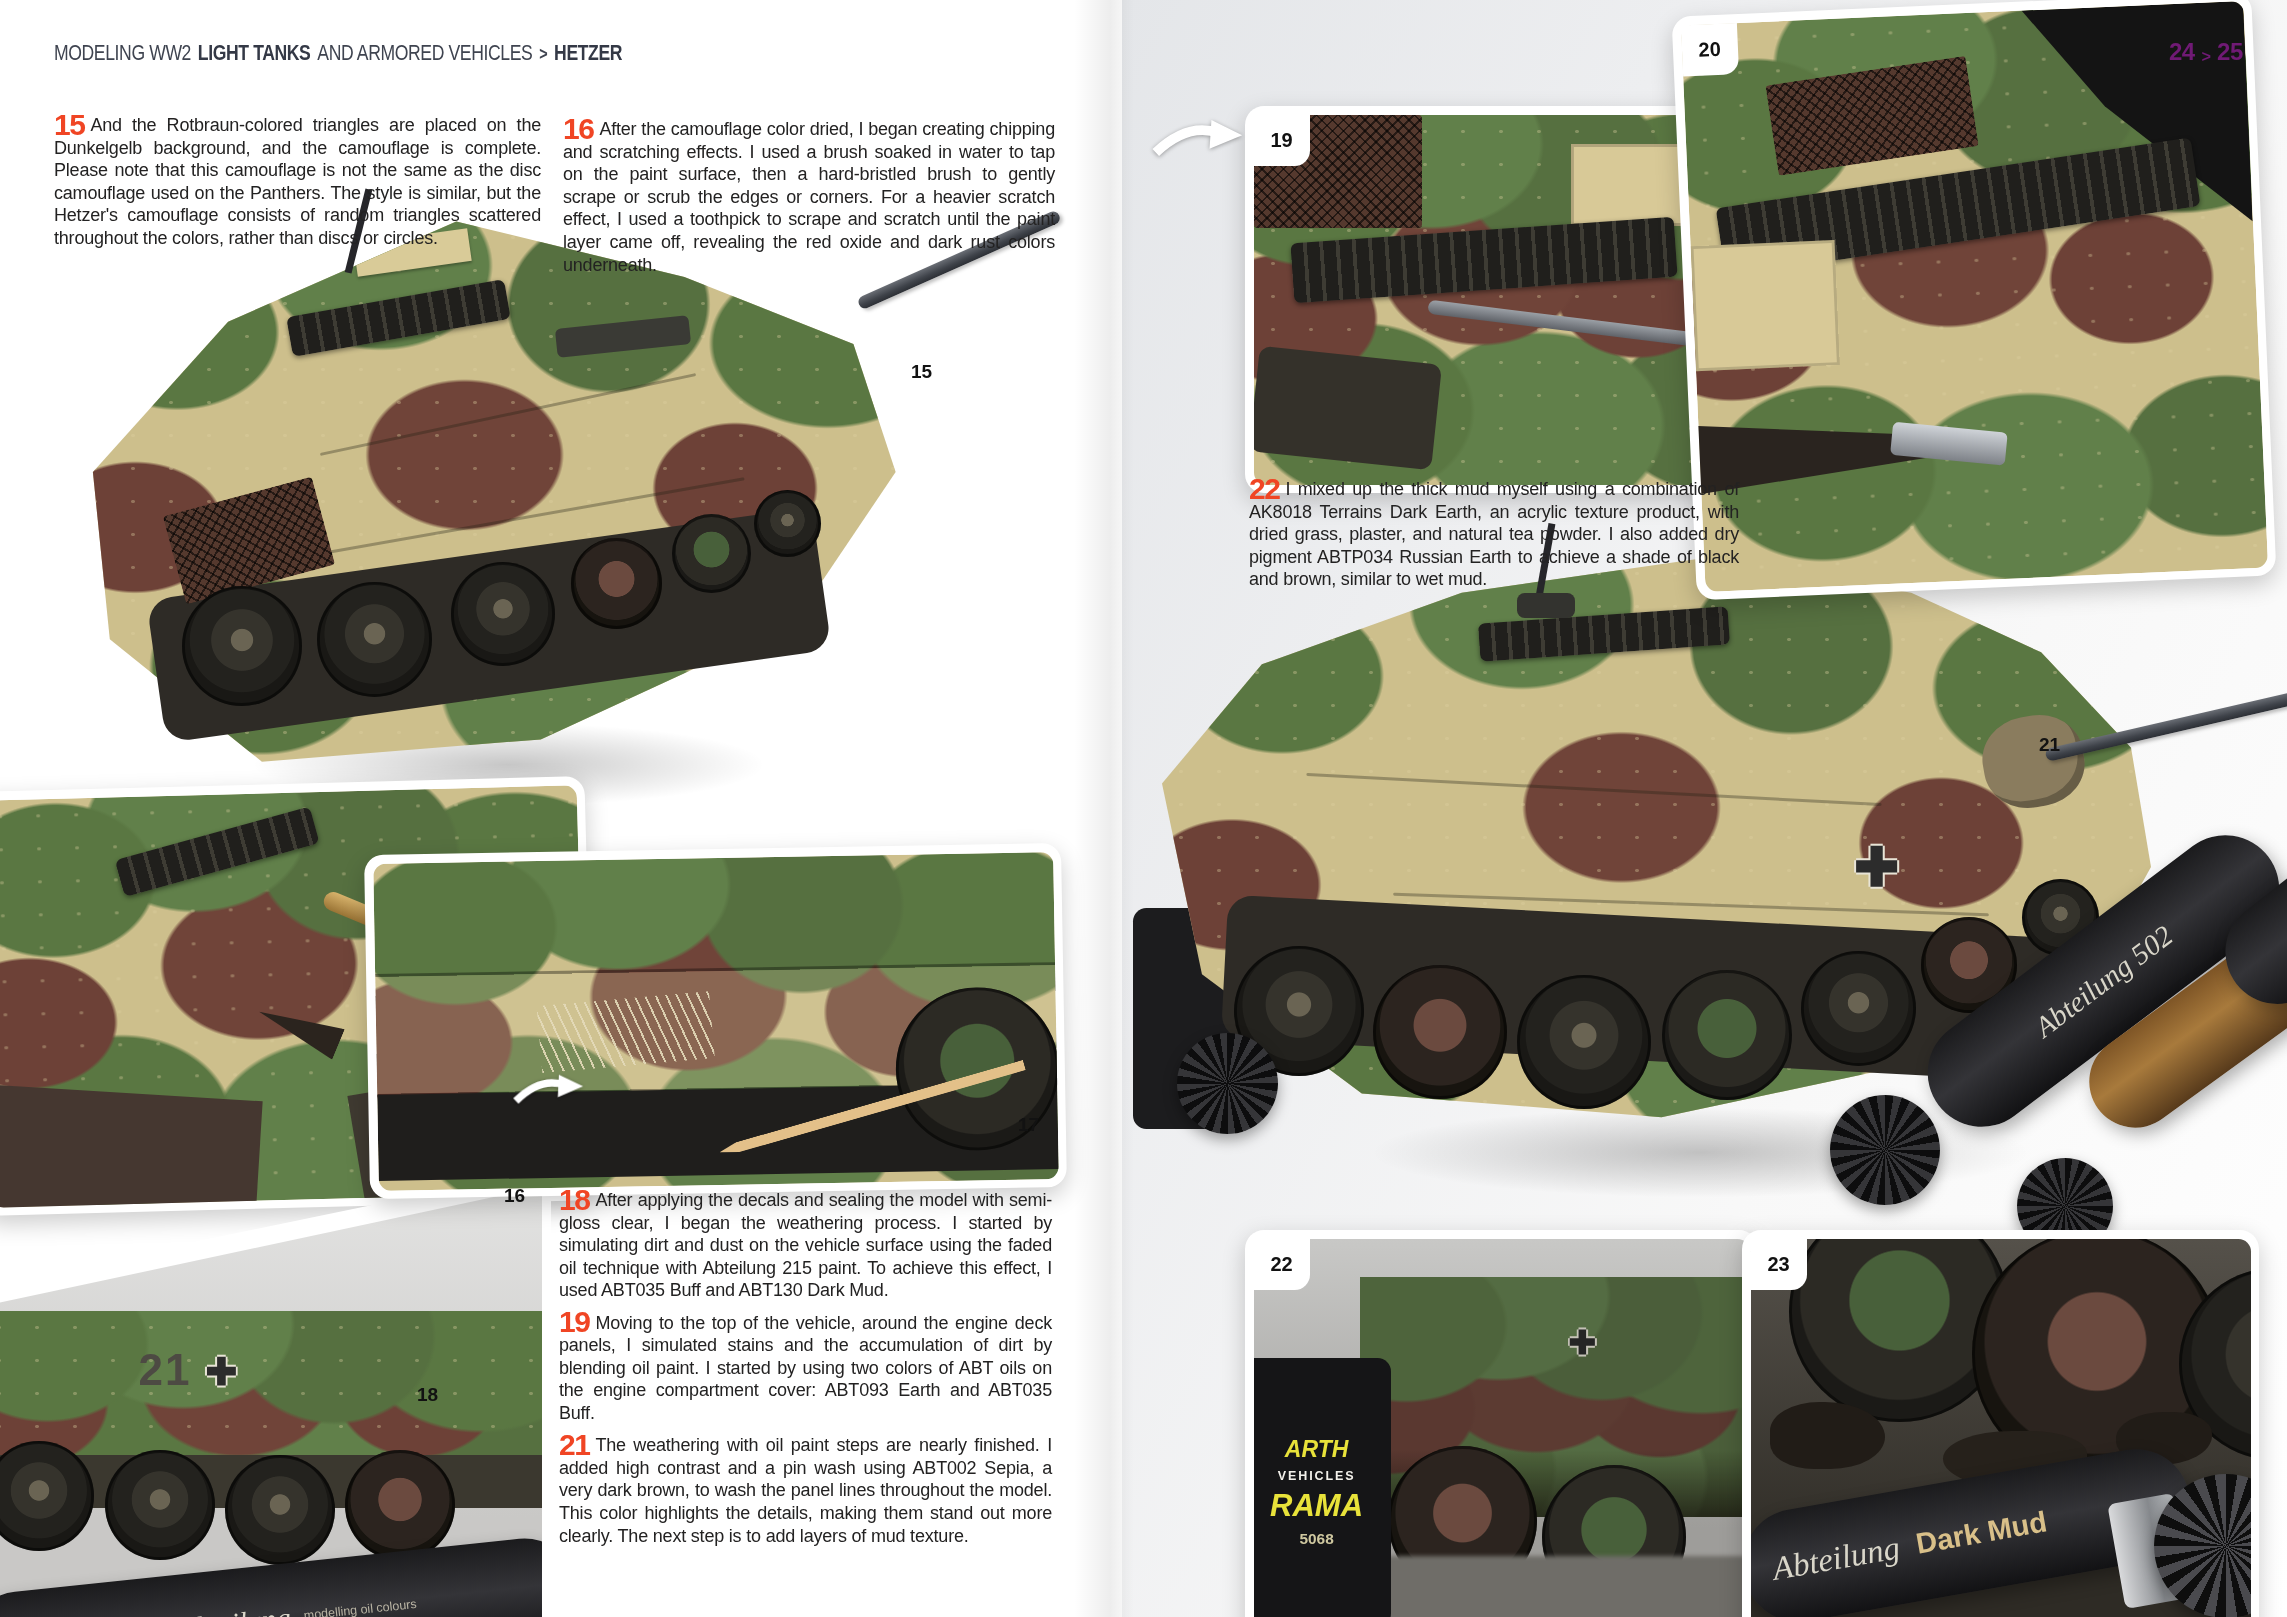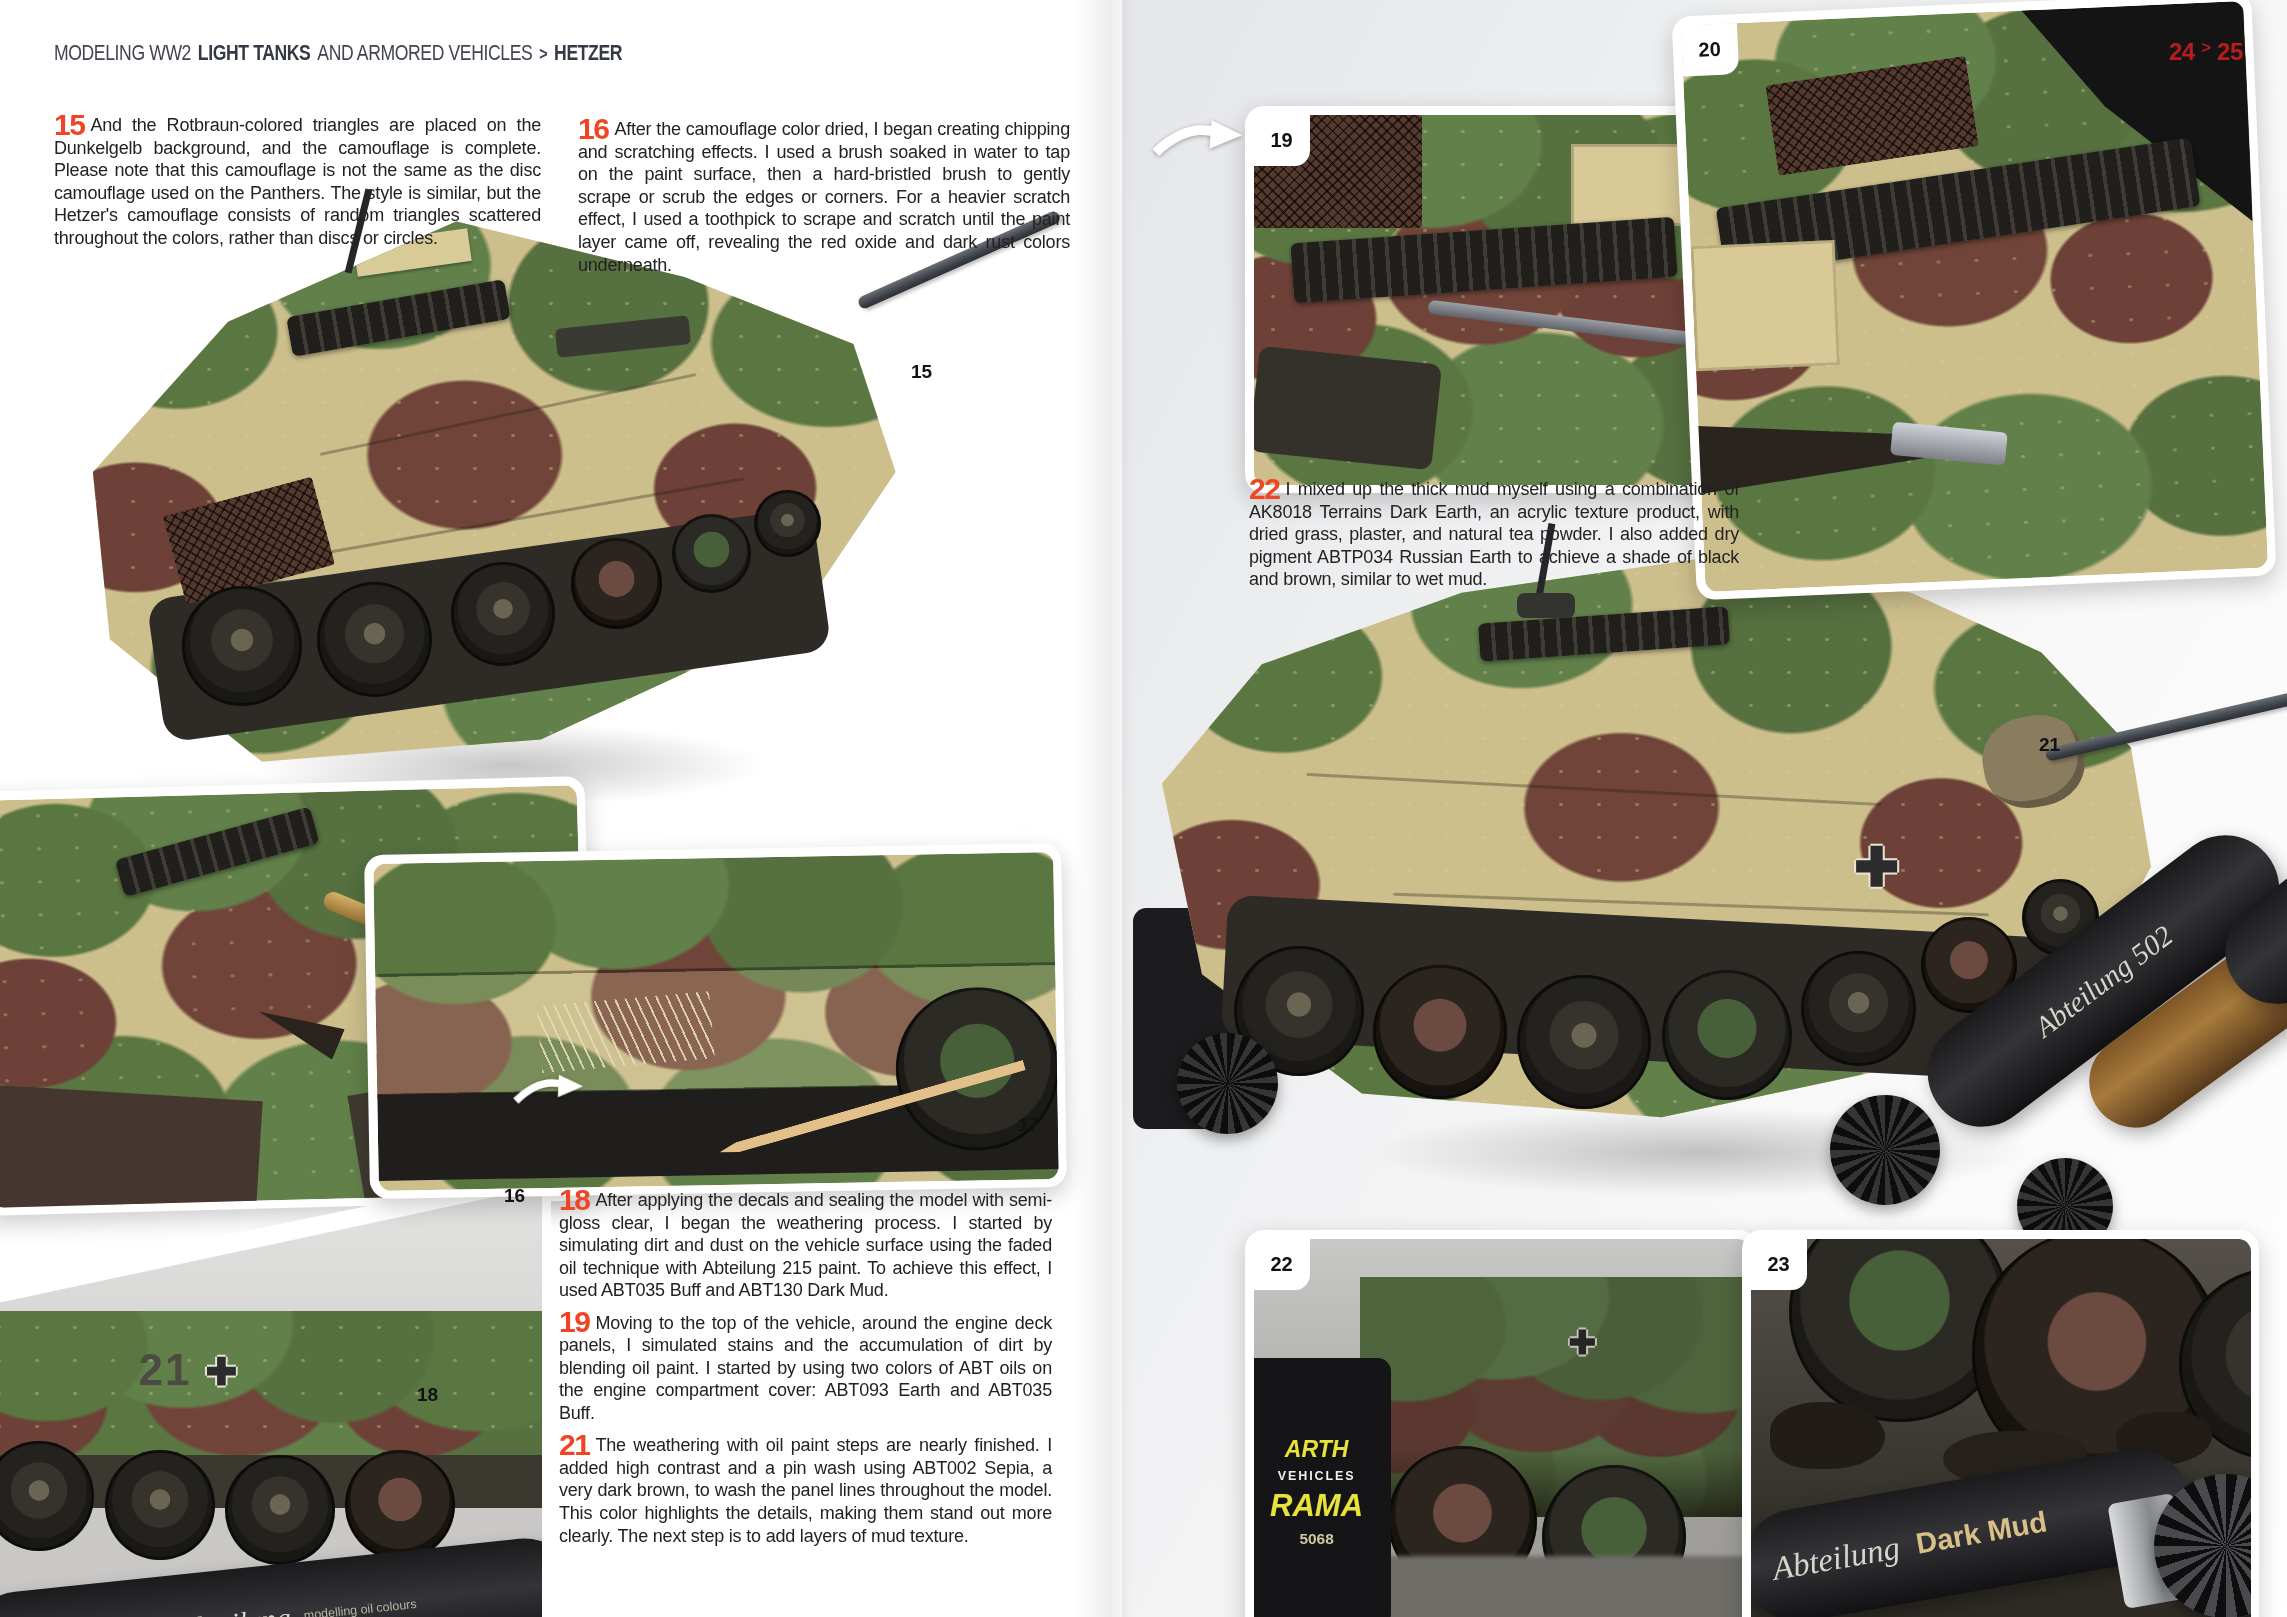--- a/index.html
+++ b/index.html
@@ -13,22 +13,22 @@
   
   .header{position:absolute;left:54px;top:40px;z-index:8;display:inline-flex;gap:8.6px;align-items:baseline;
       font-size:22px;color:#3f4450;letter-spacing:-0.5px;transform:scaleX(.80);transform-origin:left top;white-space:nowrap;}
   .header .b{font-weight:bold;color:#343946;}
   .header .sep{font-weight:bold;font-size:18px;}
   .p{position:absolute;text-align:justify;font-size:18px;line-height:22.6px;letter-spacing:-0.2px;z-index:8;}
   .num{color:#f04524;font-weight:bold;font-size:30px;line-height:0;vertical-align:-3.8px;padding-right:5.8px;letter-spacing:-1.4px;}
   .flow{position:absolute;z-index:8;}
   .flow .p{position:static;margin:0 0 9.6px 0;}
   .figlabel{position:absolute;font-weight:bold;font-size:19px;color:#121212;z-index:9;}
-  .folio{position:absolute;left:2169px;top:38px;z-index:12;display:flex;gap:6.7px;align-items:flex-start;
-      color:#b91c1c;font-weight:bold;font-size:24px;letter-spacing:-0.5px;}
+  .folio{position:absolute;left:2169px;top:38px;z-index:12;display:flex;gap:6.7px;align-items:flex-end;
+      color:#701a75;font-weight:bold;font-size:24px;letter-spacing:-0.5px;}
   .folio .sep{font-size:16.3px;}
   
   .photo{position:absolute;background:#fff;border-radius:19px;box-shadow:0 8.6px 23px rgba(0,0,0,.20);padding:8.6px;}
   .ph-inner{position:relative;width:100%;height:100%;border-radius:12.5px;overflow:hidden;background:#cfc190;}
   .tab{position:absolute;left:0;top:0;width:56px;height:51px;background:#fff;border-radius:0 0 15.4px 0;
       display:flex;align-items:center;justify-content:center;font-weight:bold;font-size:20px;color:#111;z-index:5;}
   
   .camo{background-color:#cdbf8c;background-image:
     radial-gradient(144px 110px at 12% 20%,#5a7742 0 68%,rgba(0,0,0,0) 71%),
     radial-gradient(159px 120px at 36% 8%,#61804a 0 68%,rgba(0,0,0,0) 71%),
@@ -82,21 +82,21 @@
 
   <div class="folio">
     <span>24</span>
     <span class="sep">&gt;</span>
     <span>25</span>
   </div>
 
   <p class="p" style="left:54px;top:96px;width:487px;">
     <span class="num">15</span><span>And the Rotbraun-colored triangles are placed on the Dunkelgelb background, and the camouflage is complete. Please note that this camouflage is not the same as the disc camouflage used on the Panthers. The style is similar, but the Hetzer's camouflage consists of random triangles scattered throughout the colors, rather than discs or circles.</span>
   </p>
-  <p class="p" style="left:578px;top:100px;width:492px;">
+  <p class="p" style="left:563px;top:100px;width:492px;">
     <span class="num">16</span><span>After the camouflage color dried, I began creating chipping and scratching effects. I used a brush soaked in water to tap on the paint surface, then a hard-bristled brush to gently scrape or scrub the edges or corners. For a heavier scratch effect, I used a toothpick to scrape and scratch until the paint layer came off, revealing the red oxide and dark rust colors underneath.</span>
   </p>
   <div class="flow" style="left:559px;top:1189px;width:493px;">
     <p class="p"><span class="num">18</span><span>After applying the decals and sealing the model with semi-gloss clear, I began the weathering process. I started by simulating dirt and dust on the vehicle surface using the faded oil technique with Abteilung 215 paint. To achieve this effect, I used ABT035 Buff and ABT130 Dark Mud.</span></p>
     <p class="p"><span class="num">19</span><span>Moving to the top of the vehicle, around the engine deck panels, I simulated stains and the accumulation of dirt by blending oil paint. I started by using two colors of ABT oils on the engine compartment cover: ABT093 Earth and ABT035 Buff.</span></p>
     <p class="p"><span class="num">21</span><span>The weathering with oil paint steps are nearly finished. I added high contrast and a pin wash using ABT002 Sepia, a very dark brown, to wash the panel lines throughout the model. This color highlights the details, making them stand out more clearly. The next step is to add layers of mud texture.</span></p>
   </div>
 
   <div class="flow" style="left:1249px;top:478px;width:490px;">
     <p class="p"><span class="num">22</span><span>I mixed up the thick mud myself using a combination of AK8018 Terrains Dark Earth, an acrylic texture product, with dried grass, plaster, and natural tea powder. I also added dry pigment ABTP034 Russian Earth to achieve a shade of black and brown, similar to wet mud.</span></p>

